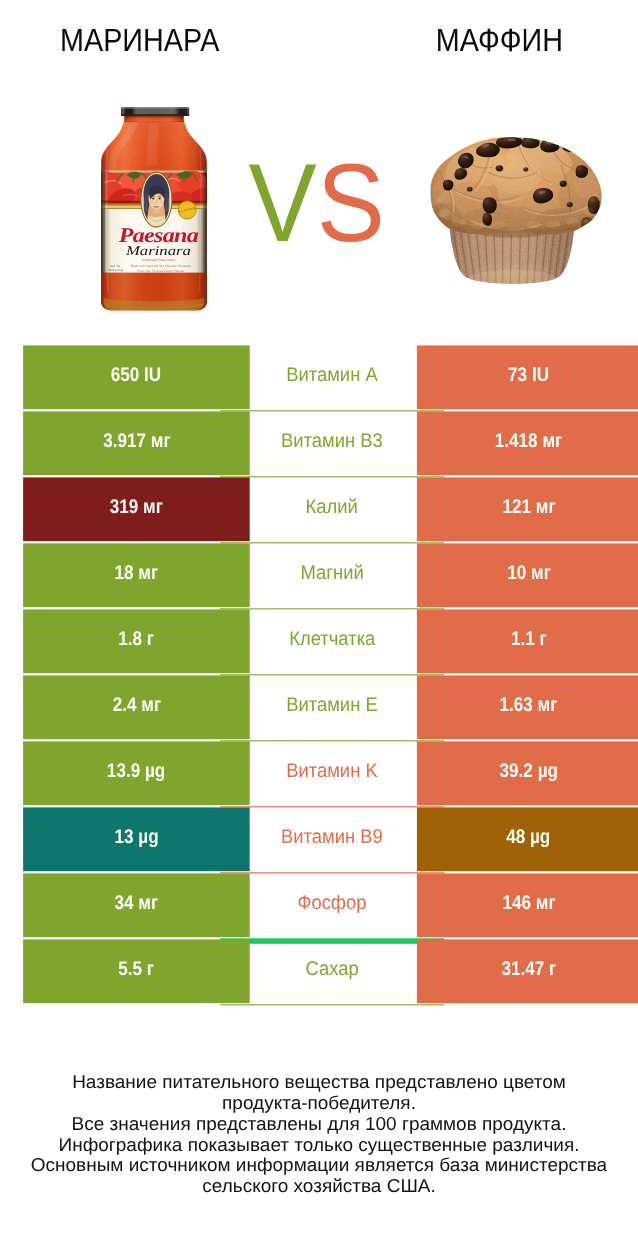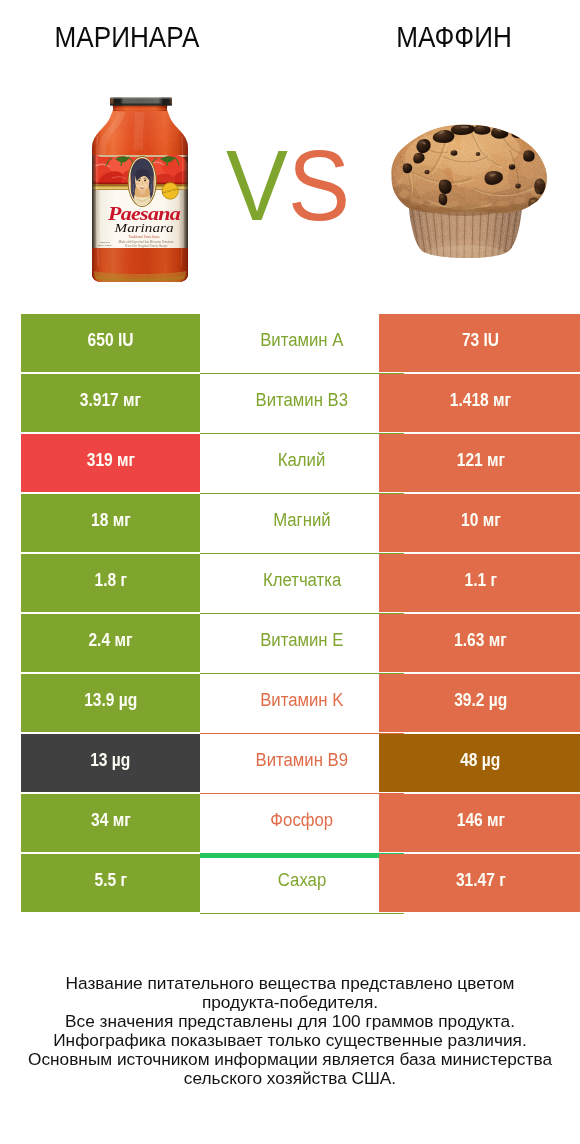--- a/index.html
+++ b/index.html
@@ -10,21 +10,21 @@
   .title{position:absolute;top:23px;font-size:29.2px;color:#0c0c0c;text-align:center;white-space:nowrap;transform:scaleX(0.895);line-height:1;}
   .title-left{left:27px;width:200px;}
   .title-right{left:354px;width:200px;}
   .hero{position:absolute;top:72px;left:0;width:580px;height:228px;}
   .vs{position:absolute;left:193px;width:190px;top:63px;text-align:center;font-size:101px;line-height:100px;font-weight:400;white-space:nowrap;transform:scaleX(0.92);}
   .vs .v{color:#7FA52F;}
   .vs .s{color:#E06C49;}
   
   .table{position:absolute;left:0;top:314px;width:580px;}
   .row{position:relative;height:58px;margin-bottom:2px;}
-  .cell-l{position:absolute;left:21px;top:0px;width:179px;height:58px;display:flex;align-items:center;justify-content:center;color:#fdfdf5;font-size:18px;font-weight:600;}
+  .cell-l{position:absolute;left:21px;top:0px;width:206px;height:58px;display:flex;align-items:center;justify-content:center;color:#fdfdf5;font-size:18px;font-weight:600;}
   .cell-l>span,.cell-r>span{display:inline-block;transform:scaleX(0.865);white-space:nowrap;position:relative;top:-3px;}
   .cell-m>span{display:inline-block;transform:scaleX(0.93);white-space:nowrap;position:relative;top:-3px;}
   .cell-r{position:absolute;left:379px;top:0px;width:203px;height:58px;display:flex;align-items:center;justify-content:center;color:#fdfdf5;font-size:18px;font-weight:600;letter-spacing:0px;}
   .cell-m{position:absolute;left:200px;top:0;width:204px;height:59px;display:flex;align-items:center;justify-content:center;font-size:18px;font-weight:400;letter-spacing:0px;}
   .footer{position:absolute;left:0;top:975px;width:580px;text-align:center;font-size:16.9px;line-height:18.94px;color:#131313;}
   .footer>div{white-space:nowrap;transform:scaleX(1.022);}
 </style>
 </head>
 <body>
 
@@ -476,21 +476,21 @@
           <span>3.917 мг</span>
         </div>
         <div class="cell-m" style="color:#7FA52F;border-bottom:1px solid #7FA52F">
           <span>Витамин B3</span>
         </div>
         <div class="cell-r" style="background:#E06C49">
           <span>1.418 мг</span>
         </div>
       </div>
       <div class="row">
-        <div class="cell-l" style="background:#ef4444">
+        <div class="cell-l" style="background:#7f1d1d">
           <span>319 мг</span>
         </div>
         <div class="cell-m" style="color:#7FA52F;border-bottom:1px solid #7FA52F">
           <span>Калий</span>
         </div>
         <div class="cell-r" style="background:#E06C49">
           <span>121 мг</span>
         </div>
       </div>
       <div class="row">
@@ -531,21 +531,21 @@
           <span>13.9 µg</span>
         </div>
         <div class="cell-m" style="color:#E06C49;border-bottom:1px solid #E06C49">
           <span>Витамин K</span>
         </div>
         <div class="cell-r" style="background:#E06C49">
           <span>39.2 µg</span>
         </div>
       </div>
       <div class="row">
-        <div class="cell-l" style="background:#404040">
+        <div class="cell-l" style="background:#0f766e">
           <span>13 µg</span>
         </div>
         <div class="cell-m" style="color:#E06C49;border-bottom:1px solid #E06C49">
           <span>Витамин B9</span>
         </div>
         <div class="cell-r" style="background:#a16207">
           <span>48 µg</span>
         </div>
       </div>
       <div class="row">

